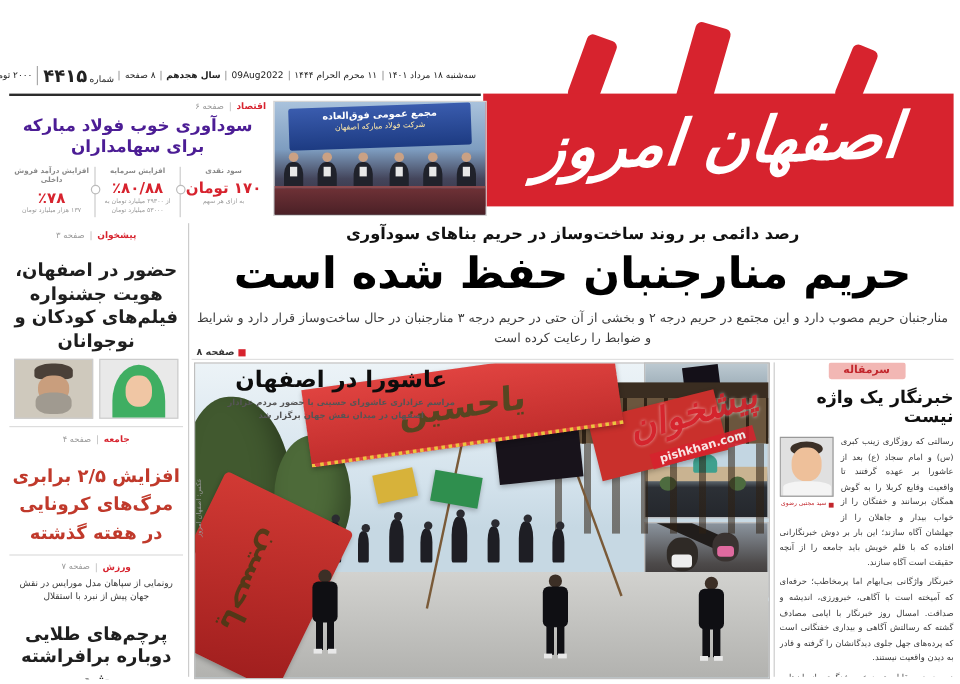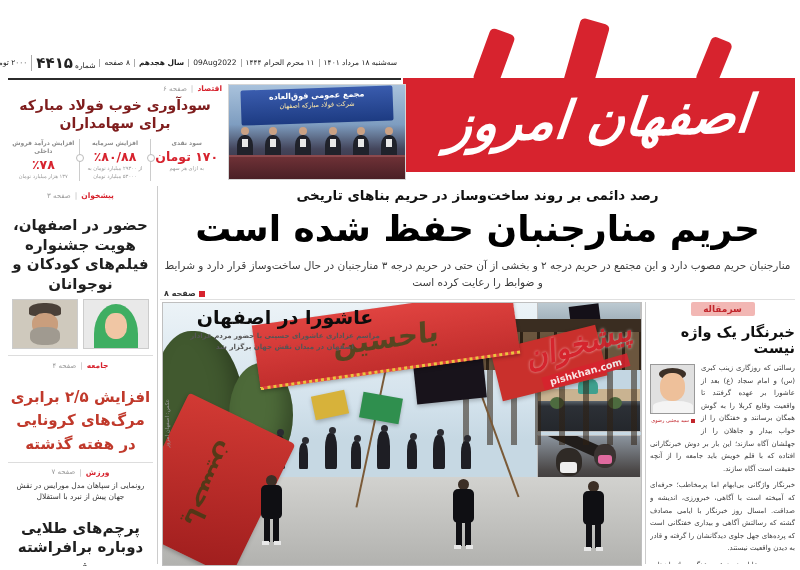--- a/index.html
+++ b/index.html
@@ -26,21 +26,21 @@
              font-size:52px;font-weight:bold;font-style:italic;letter-spacing:-3px;
              transform:skewX(-8deg) rotate(-2deg);line-height:1.3;}
 
   
   .economy{position:absolute;left:8px;top:84px;width:214px;height:96px;}
   .tag-row{display:flex;align-items:center;gap:4px;font-size:7.5px;}
   .tag-row.center{justify-content:center;}
   .tag-name{color:#d7232e;font-weight:bold;}
   .tag-sep{color:#bbb;}
   .tag-page{color:#999;font-size:7px;}
-  .eco-headline{font-size:14px;font-weight:bold;color:#7f1d1d;text-align:center;
+  .eco-headline{font-size:14px;font-weight:bold;color:#4c1d95;text-align:center;
                 line-height:1.3;margin-top:3px;}
   .eco-stats{display:flex;margin-top:7px;}
   .stat{flex:1;text-align:center;padding:0 3px;position:relative;}
   .stat:not(:last-child){border-left:1px solid #ccc;}
   .stat:not(:last-child)::after{content:"";position:absolute;left:-4px;top:15px;width:6px;
         height:6px;border:1px solid #bbb;border-radius:50%;background:#fff;}
   .stat-label{font-size:6px;color:#8a8a8a;font-weight:bold;line-height:1.3;}
   .stat-value{font-size:12.5px;font-weight:bold;color:#d7232e;margin:2px 0 1px;}
   .stat-note{font-size:5.2px;color:#9a9a9a;line-height:1.5;}
 
@@ -258,21 +258,21 @@
     <div class="person" style="left:8px"></div>
     <div class="person" style="left:36px"></div>
     <div class="person" style="left:66px"></div>
     <div class="person" style="left:96px"></div>
     <div class="person" style="left:124px"></div>
     <div class="person" style="left:152px"></div>
     <div class="mtable"></div>
   </div>
 
   <div class="lead">
-    <div class="lead-kicker">رصد دائمی بر روند ساخت‌وساز در حریم بناهای تاریخی</div>
+    <div class="lead-kicker">رصد دائمی بر روند ساخت‌وساز در حریم بناهای سودآوری</div>
     <div class="lead-headline">حریم منارجنبان حفظ شده است</div>
     <div class="lead-lede">منارجنبان حریم مصوب دارد و این مجتمع در حریم درجه ۲ و بخشی از آن حتی در حریم درجه ۳ منارجنبان در حال ساخت‌وساز قرار دارد و شرایط و ضوابط را رعایت کرده است</div>
     <div class="pageref">صفحه ۸</div>
   </div>
 
   <div class="vline1"></div>
   <div class="vline2"></div>
   <div class="hline-lead"></div>
 
   <div class="leftcol">

